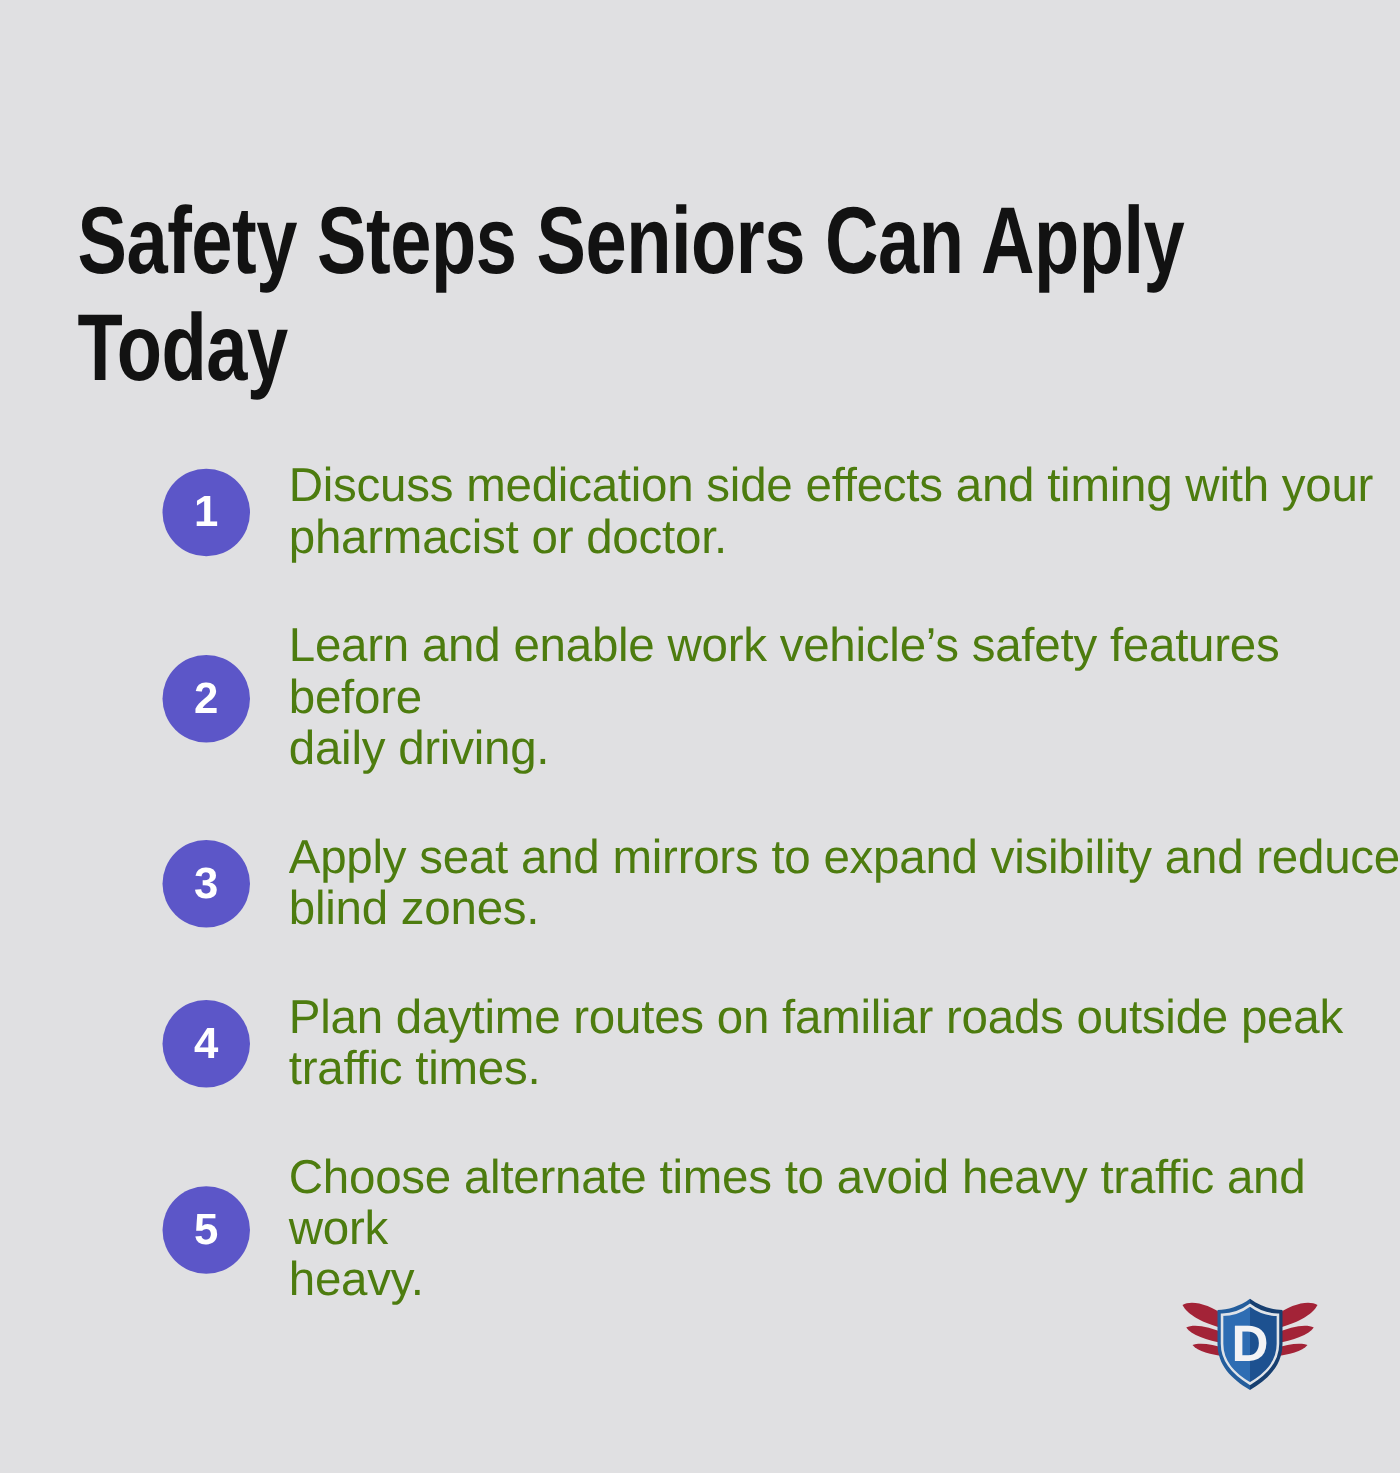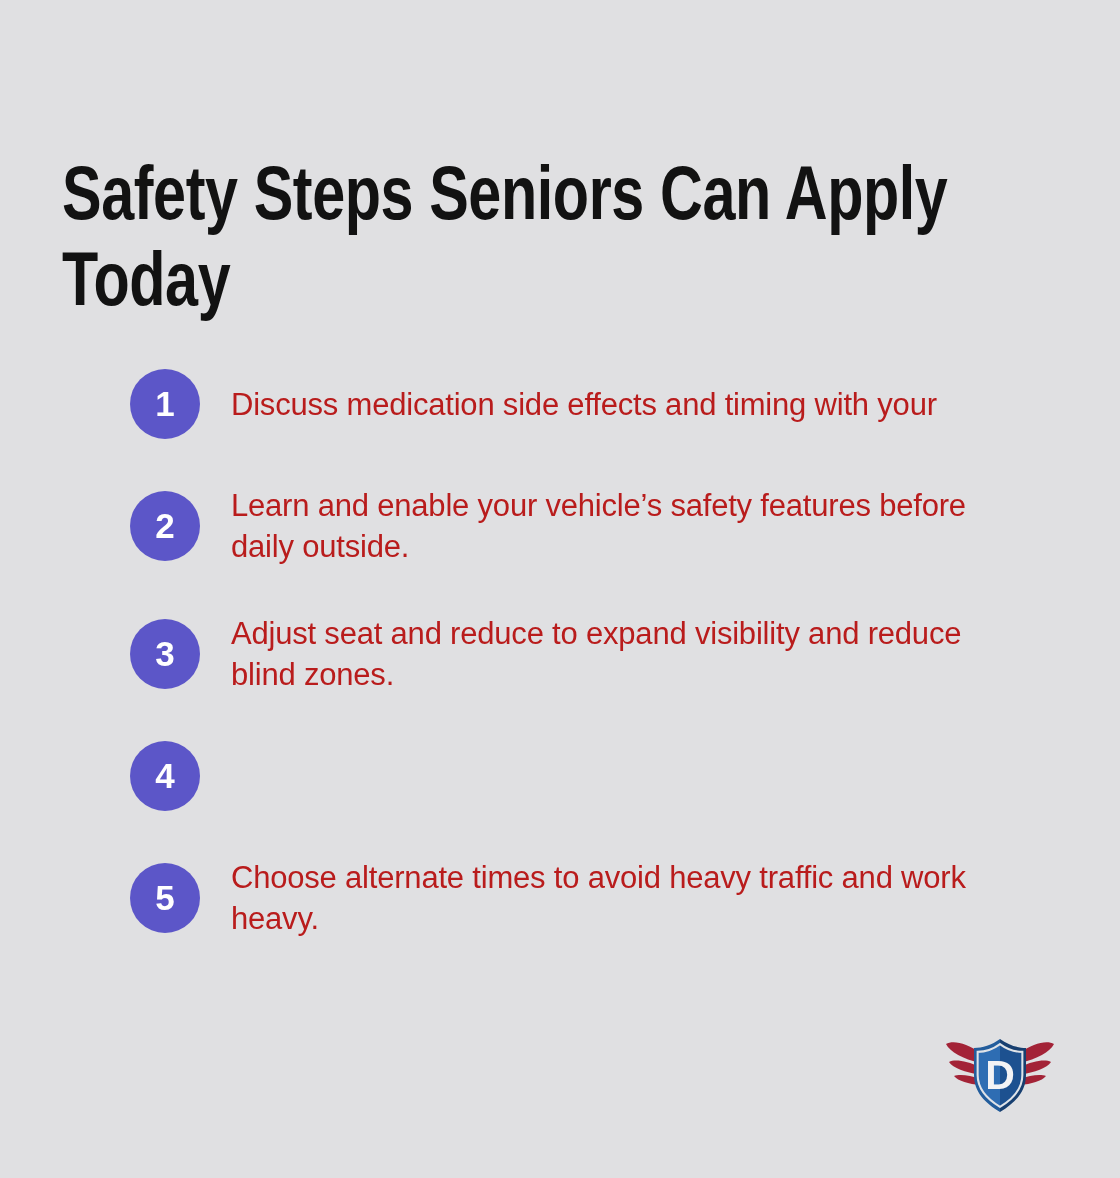--- a/index.html
+++ b/index.html
@@ -55,24 +55,24 @@
     background: #5c56c8;
     color: #ffffff;
     display: flex;
     align-items: center;
     justify-content: center;
     font-size: 35px;
     font-weight: 700;
   }
   .step-text {
     margin: 0;
-    font-size: 31px;
+    font-size: 38px;
     line-height: 41px;
     letter-spacing: -0.2px;
-    color: #b91c1c;
+    color: #4d7c0f;
   }
   
   .logo {
     position: absolute;
     left: 944px;
     top: 1037px;
     width: 112px;
     height: 78px;
   }
   .logo svg { display: block; width: 100%; height: 100%; }
@@ -88,47 +88,52 @@
   </h1>
 
   <ol class="steps">
 
     <li class="step">
       <span class="badge">
         <span>1</span>
       </span>
       <p class="step-text">
         <span>Discuss medication side effects and timing with your</span><br>
+        <span>pharmacist or doctor.</span>
       </p>
     </li>
 
     <li class="step">
       <span class="badge">
         <span>2</span>
       </span>
       <p class="step-text">
-        <span>Learn and enable your vehicle’s safety features before</span><br>
-        <span>daily outside.</span>
+        <span>Learn and enable work vehicle’s safety features before</span><br>
+        <span>daily driving.</span>
       </p>
     </li>
 
     <li class="step">
       <span class="badge">
         <span>3</span>
       </span>
       <p class="step-text">
-        <span>Adjust seat and reduce to expand visibility and reduce</span><br>
+        <span>Apply seat and mirrors to expand visibility and reduce</span><br>
         <span>blind zones.</span>
       </p>
     </li>
 
     <li class="step">
       <span class="badge">
         <span>4</span>
       </span>
+      <p class="step-text">
+        <span>Plan daytime routes on familiar roads outside peak</span><br>
+        <span>traffic times.</span>
+      </p>
     </li>
 
     <li class="step">
       <span class="badge">
         <span>5</span>
       </span>
       <p class="step-text">
         <span>Choose alternate times to avoid heavy traffic and work</span><br>
         <span>heavy.</span>
       </p>

